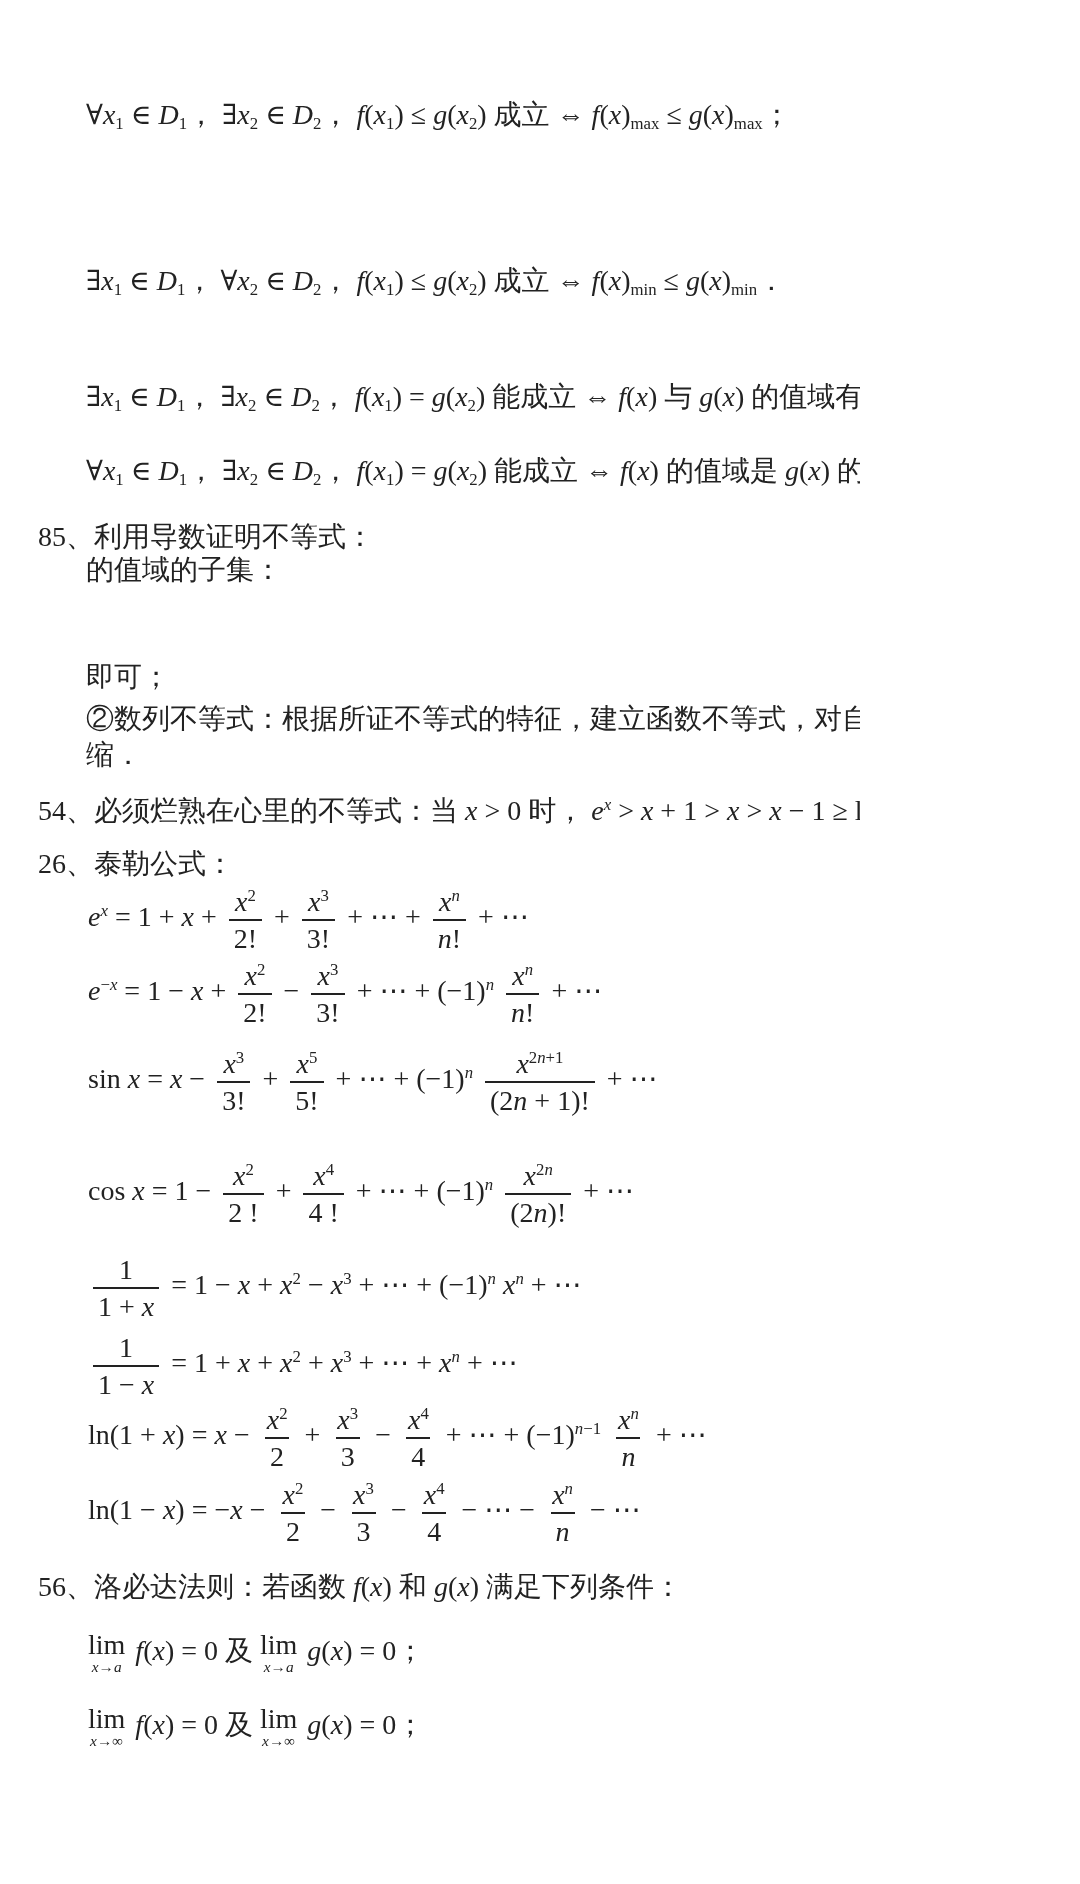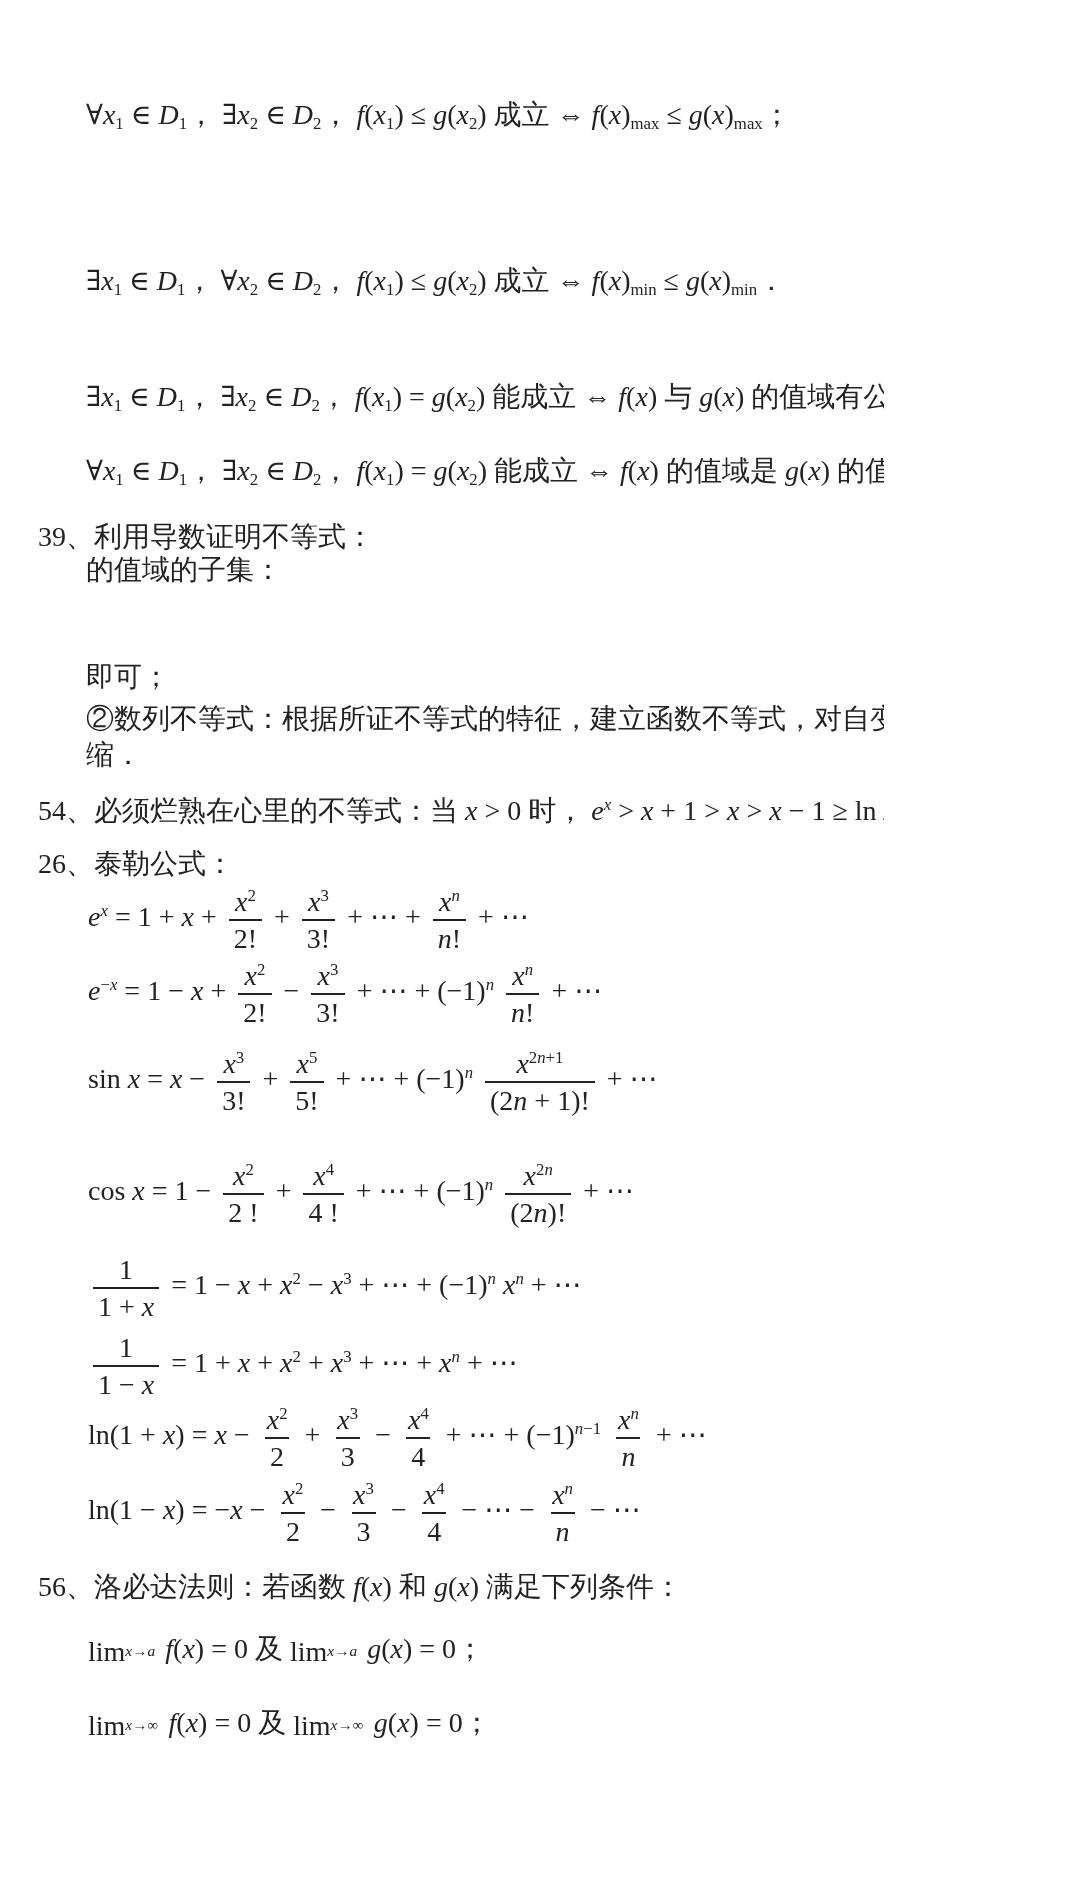--- a/index.html
+++ b/index.html
@@ -4,21 +4,20 @@
 <style>
   html,body{margin:0;padding:0;background:#ffffff;}
   .page{
     position:relative;
     width:860px;
     height:1884px;
     background:#ffffff;
     overflow:hidden;
     font-family:"Liberation Serif","DejaVu Serif",serif;
     color:#222222;
-    padding-left:24px;
   }
   .line{
     position:absolute;
     white-space:nowrap;
     font-size:28px;
     line-height:1.35;
     color:#222222;
   }
   .line i{font-style:italic;}
   .line sup{font-size:0.6em;vertical-align:0.62em;line-height:0;}
@@ -28,39 +27,39 @@
     flex-direction:column;
     align-items:center;
     vertical-align:middle;
     margin:0 5px;
     text-align:center;
   }
   .frac .fn{display:block;padding:0 5px;line-height:1.25;}
   .frac .fd{display:block;padding:0 5px;line-height:1.25;border-top:2px solid #222;}
   .lim{
     display:inline-flex;
-    flex-direction:row;
+    flex-direction:column;
     align-items:center;
     vertical-align:middle;
     margin-right:3px;
   }
   .lim .lv{line-height:1.05;}
   .lim .ls{font-size:0.55em;line-height:1.1;}
 </style>
 </head>
 <body>
 
 <div class="page">
 
   <div class="line" style="top:96px;left:86px"><span class="mt">∀<i>x</i><sub>1</sub> ∈ <i>D</i><sub>1</sub>，  ∃<i>x</i><sub>2</sub> ∈ <i>D</i><sub>2</sub>，  <i>f</i>(<i>x</i><sub>1</sub>) ≤ <i>g</i>(<i>x</i><sub>2</sub>) 成立 ⇔ <i>f</i>(<i>x</i>)<sub>max</sub> ≤ <i>g</i>(<i>x</i>)<sub>max</sub>；</span></div>
   <div class="line" style="top:262px;left:86px"><span class="mt">∃<i>x</i><sub>1</sub> ∈ <i>D</i><sub>1</sub>，  ∀<i>x</i><sub>2</sub> ∈ <i>D</i><sub>2</sub>，  <i>f</i>(<i>x</i><sub>1</sub>) ≤ <i>g</i>(<i>x</i><sub>2</sub>) 成立 ⇔ <i>f</i>(<i>x</i>)<sub>min</sub> ≤ <i>g</i>(<i>x</i>)<sub>min</sub>．</span></div>
   <div class="line" style="top:378px;left:86px"><span class="mt">∃<i>x</i><sub>1</sub> ∈ <i>D</i><sub>1</sub>，  ∃<i>x</i><sub>2</sub> ∈ <i>D</i><sub>2</sub>，  <i>f</i>(<i>x</i><sub>1</sub>) = <i>g</i>(<i>x</i><sub>2</sub>) 能成立 ⇔ <i>f</i>(<i>x</i>) 与 <i>g</i>(<i>x</i>) 的值域有公共部分；</span></div>
   <div class="line" style="top:452px;left:86px"><span class="mt">∀<i>x</i><sub>1</sub> ∈ <i>D</i><sub>1</sub>，  ∃<i>x</i><sub>2</sub> ∈ <i>D</i><sub>2</sub>，  <i>f</i>(<i>x</i><sub>1</sub>) = <i>g</i>(<i>x</i><sub>2</sub>) 能成立 ⇔ <i>f</i>(<i>x</i>) 的值域是 <i>g</i>(<i>x</i>) 的值域的子集．</span></div>
 
-  <div class="line" style="top:518px;left:38px">39、利用导数证明不等式：</div>
+  <div class="line" style="top:518px;left:38px">85、利用导数证明不等式：</div>
   <div class="line" style="top:551px;left:86px">的值域的子集：</div>
   <div class="line" style="top:658px;left:86px">即可；</div>
   <div class="line" style="top:700px;left:86px">②数列不等式：根据所证不等式的特征，建立函数不等式，对自变量适当赋值，放</div>
   <div class="line" style="top:736px;left:86px">缩．</div>
 
   <div class="line" style="top:778px;left:38px"><span class="mt">54、必须烂熟在心里的不等式：当 <i>x</i> &gt; 0 时，  <i>e</i><sup><i>x</i></sup> &gt; <i>x</i> + 1 &gt; <i>x</i> &gt; <i>x</i> − 1 ≥ ln <i>x</i> ≥ 1 − </span><span class="frac">
         <span class="fn">1</span>
         <span class="fd"><i>x</i></span>
       </span></div>
 

